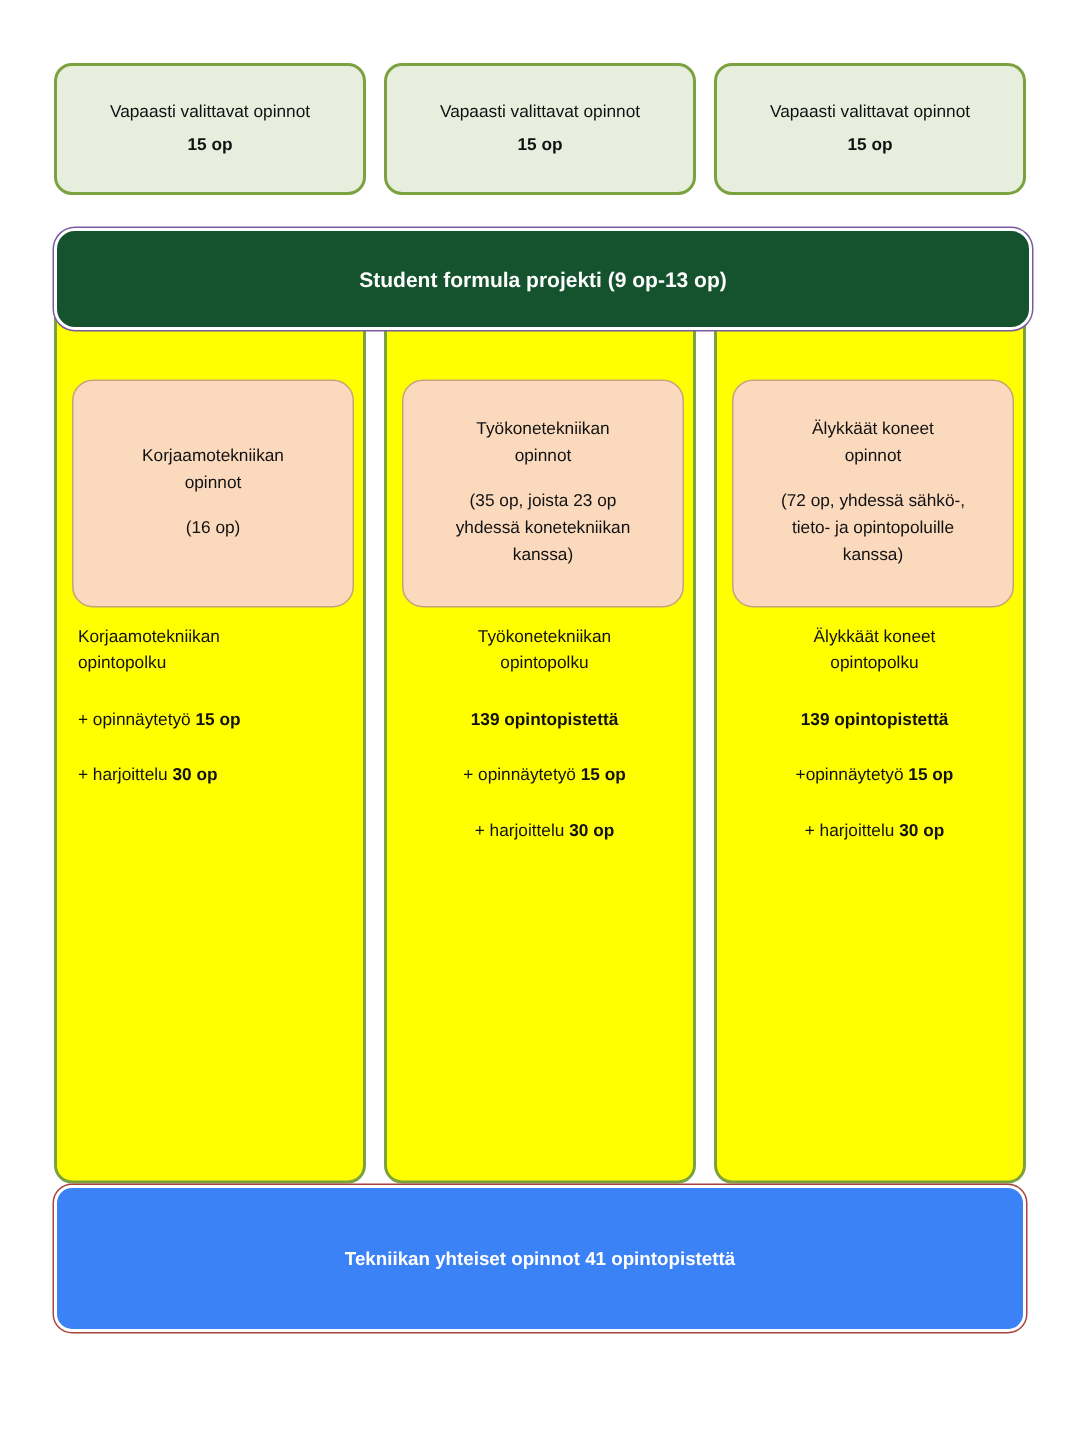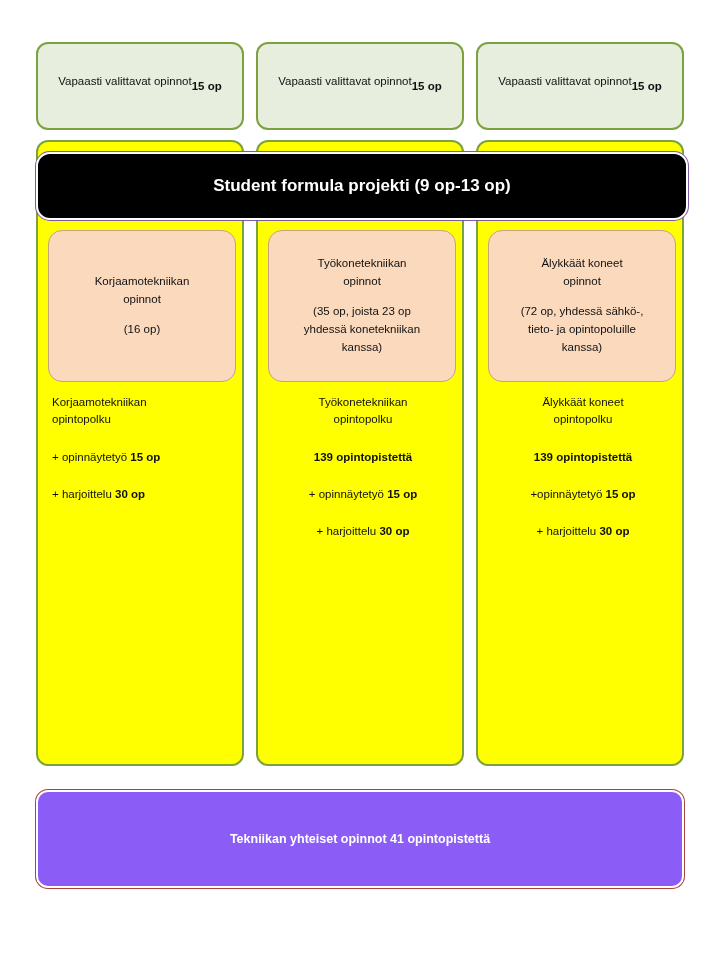--- a/index.html
+++ b/index.html
@@ -32,21 +32,21 @@
     justify-content: space-between;
   }
   .green-box {
     width: 208px;
     height: 88px;
     box-sizing: border-box;
     background: #e8eede;
     border: 2px solid #7ba23f;
     border-radius: 12px;
     display: flex;
-    flex-direction: row;
+    flex-direction: column;
     align-items: center;
     justify-content: center;
     font-size: 11.5px;
     color: #111;
   }
   .green-box .line1 { margin-bottom: 10px; }
   .green-box .line2 { font-weight: bold; }
 
   
   .yellow-row {
@@ -59,20 +59,21 @@
     justify-content: space-between;
   }
   .yellow-col {
     width: 208px;
     height: 626px;
     box-sizing: border-box;
     background: #ffff00;
     border: 2px solid #7ba23f;
     border-radius: 12px;
     position: relative;
+    margin-top: 23px;
   }
 
   
   .peach-box {
     position: absolute;
     top: 88px;
     left: 10px;
     width: 188px;
     height: 152px;
     box-sizing: border-box;
@@ -108,26 +109,26 @@
     margin-bottom: 20px;
   }
   .col-text b { font-weight: bold; }
 
   .center-text { text-align: center; }
   .left-text { text-align: left; }
 
   
   .purple {
     position: absolute;
-    background: #000000;
+    background: #14532d;
     border: 2px solid #ffffff;
     border-radius: 14px;
     color: #ffffff;
     font-weight: bold;
-    font-size: 17px;
+    font-size: 14px;
     display: flex;
     align-items: center;
     justify-content: center;
     box-shadow: 0 0 0 1px #7a5aa0;
   }
   #purple-top {
     top: 152px;
     left: 36px;
     width: 648px;
     height: 64px;
@@ -140,21 +141,21 @@
   }
 
   
   #red-bar {
     position: absolute;
     top: 790px;
     left: 36px;
     width: 648px;
     height: 98px;
     box-sizing: border-box;
-    background: #8b5cf6;
+    background: #3b82f6;
     border: 2px solid #ffffff;
     border-radius: 12px;
     color: #ffffff;
     font-weight: bold;
     font-size: 12.5px;
     display: flex;
     align-items: center;
     justify-content: center;
     box-shadow: 0 0 0 1px #a8433e;
   }

